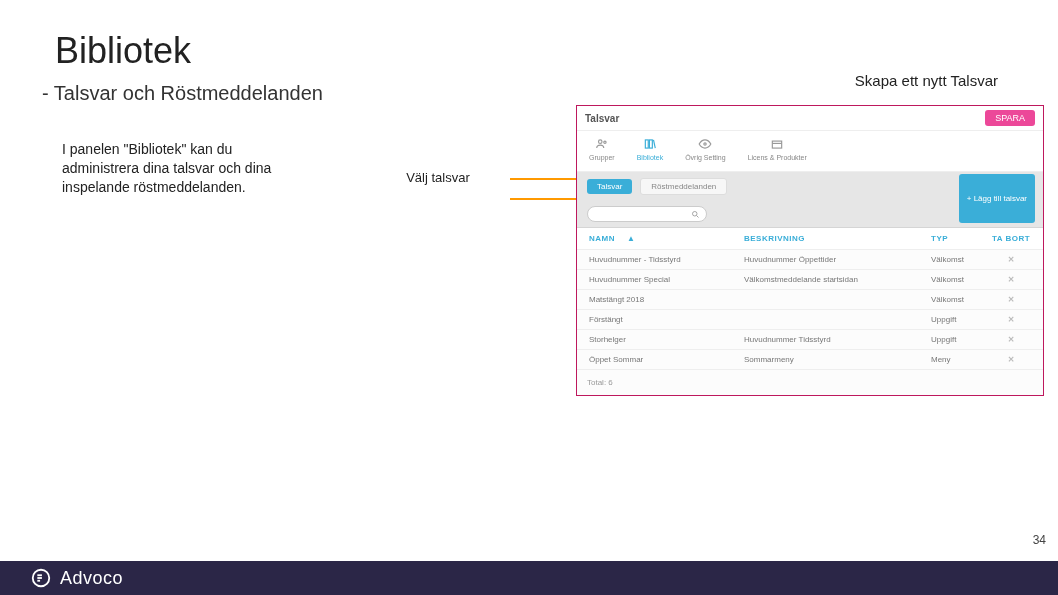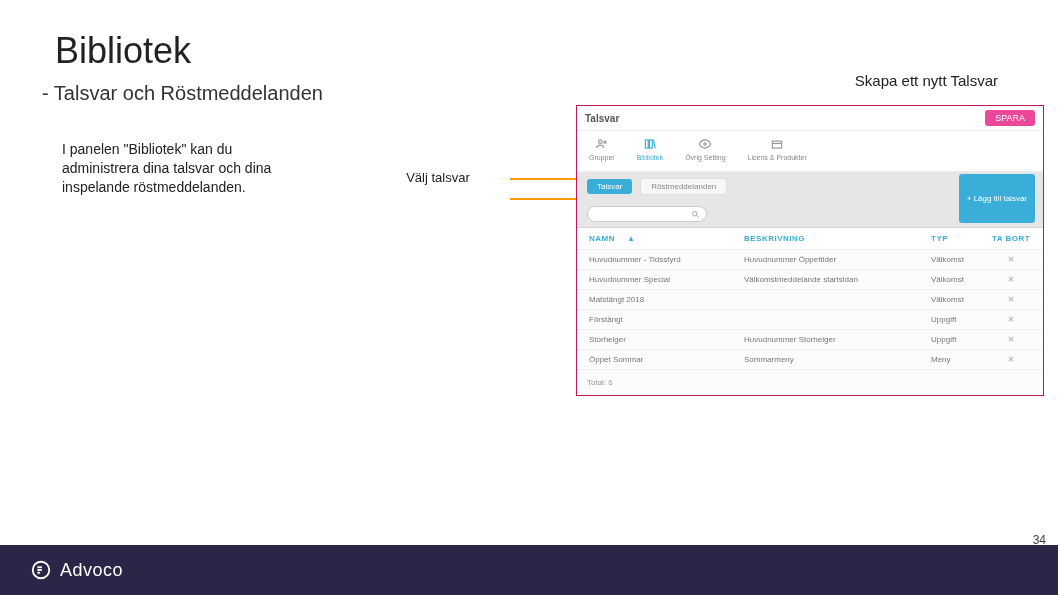--- a/index.html
+++ b/index.html
@@ -35,21 +35,21 @@
   .add-btn { position: absolute; right: 8px; top: 68px; background: #3aaed8; color: #fff; padding: 20px 8px; border-radius: 3px; font-size: 8px; }
   .mock-tbl-head { display: flex; padding: 6px 12px; background: #fff; border-bottom: 1px solid #eee; font-weight: bold; color: #3aaed8; font-size: 8px; letter-spacing: .5px; }
   .col-name { flex: 0 0 155px; display:flex; align-items:center; gap:12px;}
   .col-desc { flex: 1; }
   .col-type { flex: 0 0 60px; }
   .col-del  { flex: 0 0 40px; text-align: center; }
   .mock-row { display: flex; padding: 5px 12px; border-bottom: 1px solid #eee; font-size: 8px; color: #777; }
   .del-x { color: #bbb; font-weight: bold; text-align:center; }
   .mock-footer { padding: 8px 10px; font-size: 8px; color: #999; }
 
-  .footer-bar { position: absolute; left: 0; right: 0; bottom: 0; height: 50px; background: #2b2647; display: flex; align-items: center; padding-left: 30px; }
+  .footer-bar { position: absolute; left: 0; right: 0; bottom: 0; height: 34px; background: #2b2647; display: flex; align-items: center; padding-left: 30px; }
   .logo { display: flex; align-items: center; gap: 8px; color: #fff; font-size: 18px; letter-spacing: .5px; }
   .logo-mark { width: 22px; height: 22px; }
   .page-num { position: absolute; right: 12px; bottom: 48px; font-size: 12px; color: #444; }
 </style>
 </head>
 <body>
 
 <div class="slide">
   <div class="title">Bibliotek</div>
   <div class="subtitle">- Talsvar och Röstmeddelanden</div>
@@ -148,21 +148,21 @@
           <div class="col-del del-x">✕</div>
         </div>
         <div class="mock-row">
           <div class="col-name">Förstängt</div>
           <div class="col-desc"></div>
           <div class="col-type">Uppgift</div>
           <div class="col-del del-x">✕</div>
         </div>
         <div class="mock-row">
           <div class="col-name">Storhelger</div>
-          <div class="col-desc">Huvudnummer Storhelger</div>
+          <div class="col-desc">Huvudnummer Tidsstyrd</div>
           <div class="col-type">Uppgift</div>
           <div class="col-del del-x">✕</div>
         </div>
         <div class="mock-row">
           <div class="col-name">Öppet Sommar</div>
           <div class="col-desc">Sommarmeny</div>
           <div class="col-type">Meny</div>
           <div class="col-del del-x">✕</div>
         </div>
       </div>

